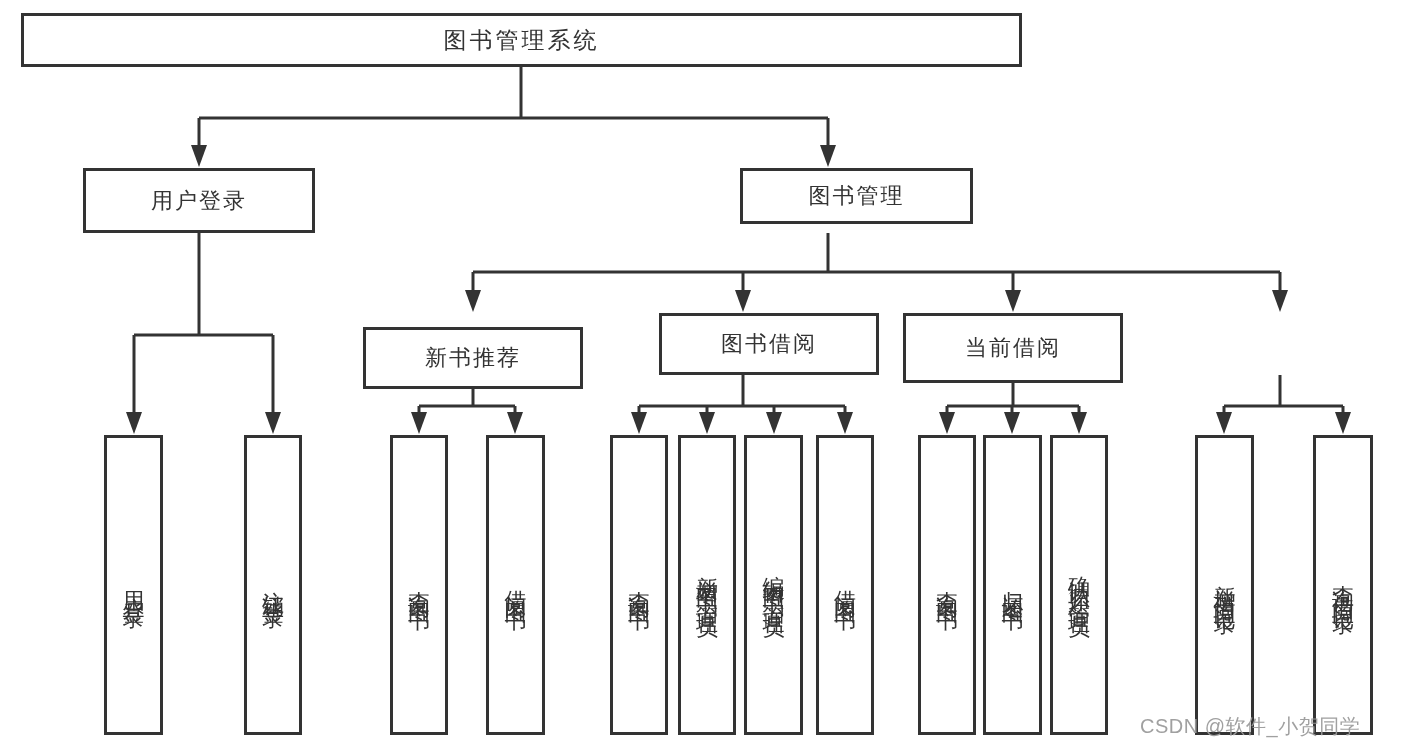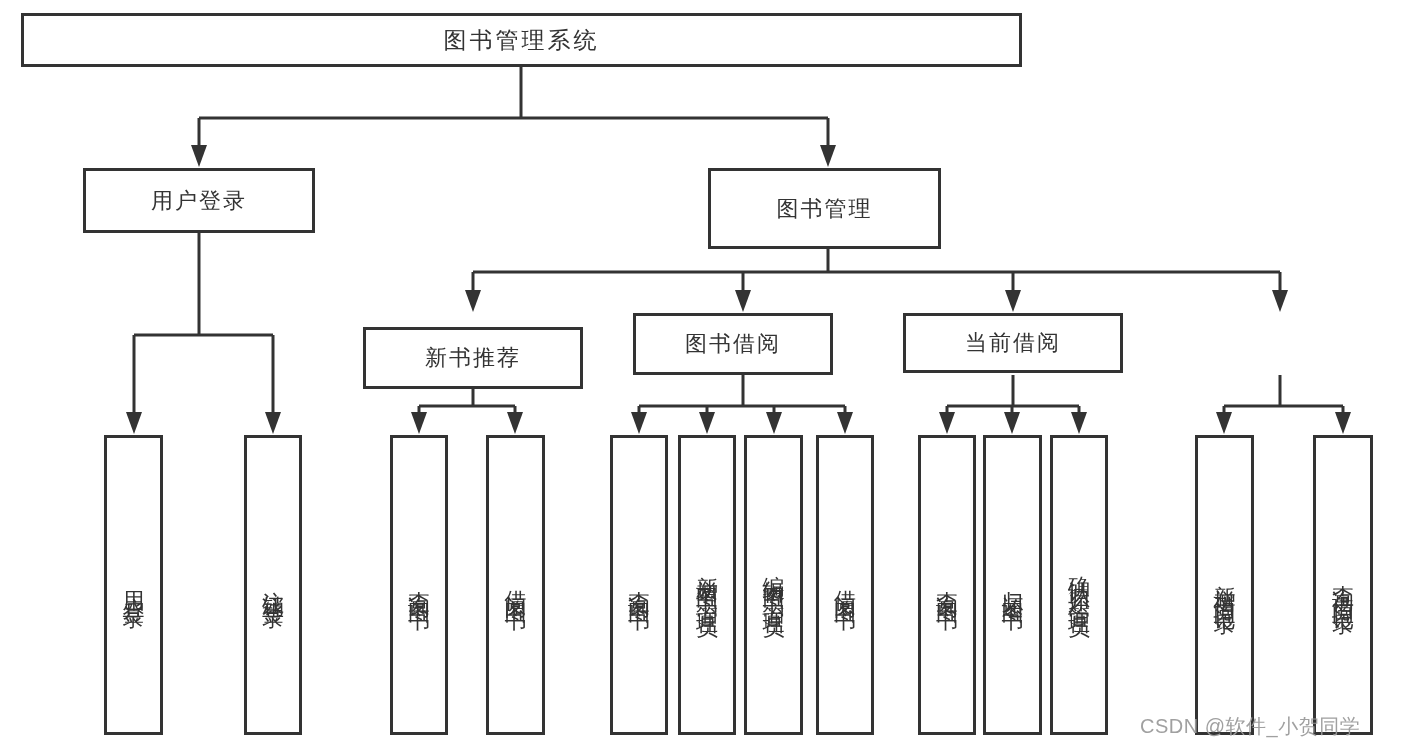--- a/index.html
+++ b/index.html
@@ -131,31 +131,31 @@
     </g>
   </svg>
 
   <div class="node root" style="left:21px;top:13px;width:1001px;height:54px">
     <span class="lbl">图书管理系统</span>
   </div>
 
   <div class="node" style="left:83px;top:168px;width:232px;height:65px">
     <span class="lbl">用户登录</span>
   </div>
-  <div class="node" style="left:708px;top:168px;width:233px;height:81px">
+  <div class="node" style="left:740px;top:168px;width:233px;height:56px">
     <span class="lbl">图书管理</span>
   </div>
 
   <div class="node" style="left:363px;top:327px;width:220px;height:62px">
     <span class="lbl">新书推荐</span>
   </div>
-  <div class="node" style="left:633px;top:313px;width:200px;height:62px">
+  <div class="node" style="left:659px;top:313px;width:220px;height:62px">
     <span class="lbl">图书借阅</span>
   </div>
-  <div class="node" style="left:903px;top:313px;width:220px;height:60px">
+  <div class="node" style="left:903px;top:313px;width:220px;height:70px">
     <span class="lbl">当前借阅</span>
   </div>
 
   <div class="node vert" style="left:104px;top:435px;width:59px;height:300px">
     <span class="lbl">用户登录</span>
   </div>
   <div class="node vert" style="left:244px;top:435px;width:58px;height:300px">
     <span class="lbl">注销登录</span>
   </div>
 

